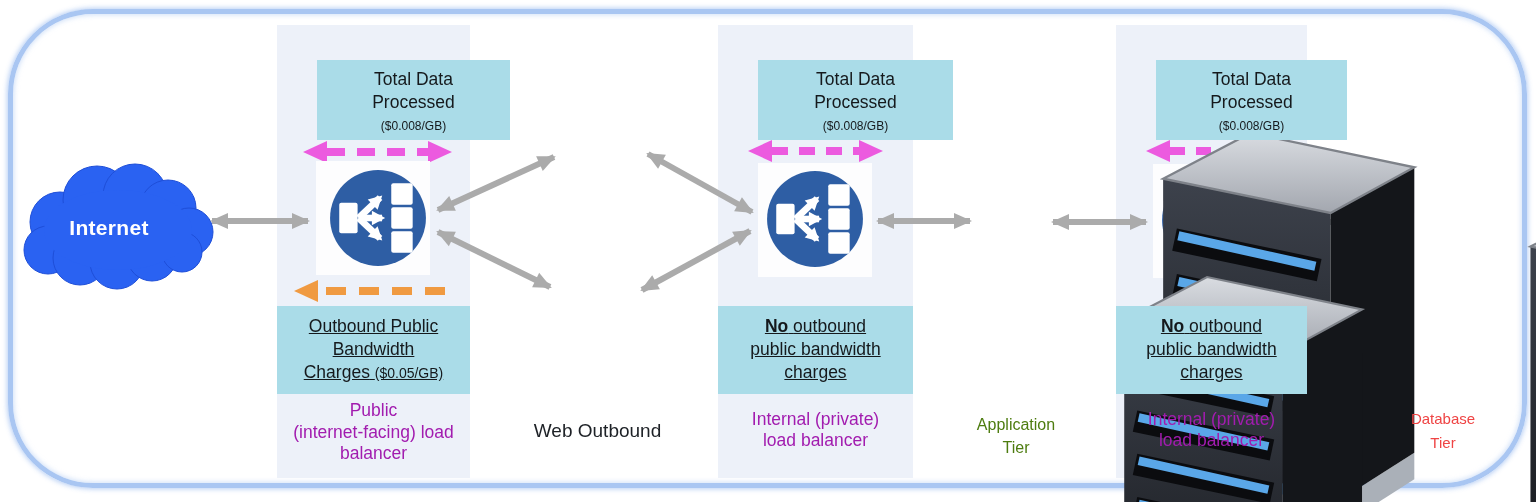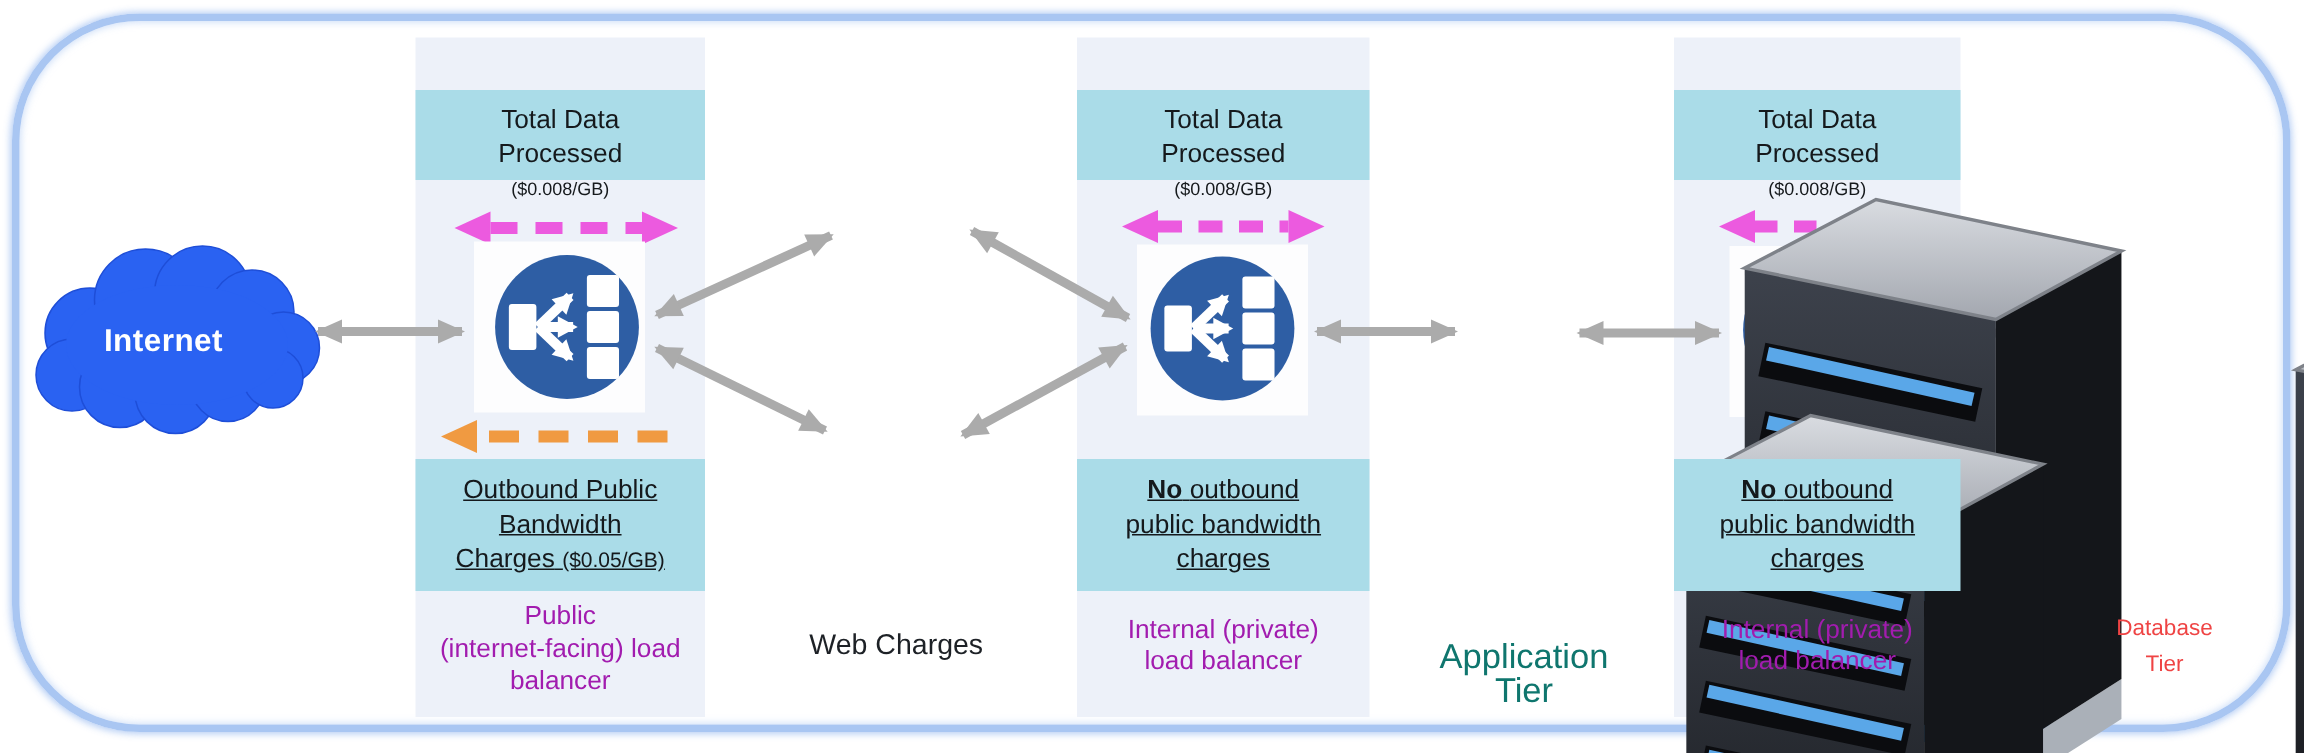--- a/index.html
+++ b/index.html
@@ -10,33 +10,33 @@
          box-shadow:0 0 5px 1px rgba(169,198,242,.85), inset 0 0 5px 1px rgba(169,198,242,.55);}
   .band{position:absolute;top:25px;height:453px;background:#edf1f9;}
   .band.b1{left:277px;width:193px;}
   .band.b2{left:718px;width:195px;}
   .band.b3{left:1116px;width:191px;}
   .art{position:absolute;left:0;top:0;width:1536px;height:502px;}
   .txt{position:absolute;text-align:center;}
   .prel{white-space:pre-line;}
   .cyanbox{position:absolute;background:#aadce8;box-sizing:border-box;text-align:center;
            font-size:17.5px;line-height:23px;color:#15191c;}
-  .topbox{top:60px;height:60px;padding-top:8px;}
+  .topbox{top:60px;height:80px;padding-top:8px;margin-left:40px;}
   .botbox{top:306px;height:88px;padding-top:9px;text-decoration:underline;}
   .cb1{left:277px;width:193px;}
   .cb2{left:718px;width:195px;}
   .cb3{left:1116px;width:191px;}
   .sm{font-size:14px;}
   .sm2{font-size:12px;margin-top:1px;}
   .collabel{top:400px;font-size:17.5px;line-height:21.5px;color:#a21caf;}
   .collabel.two{padding-top:9px;line-height:21px;}
   .internet-label{left:38px;top:216px;width:142px;font-size:21px;font-weight:bold;color:#ffffff;
                   letter-spacing:.3px;}
   .ws-label{left:515px;top:420px;width:165px;font-size:19px;color:#1d2126;}
-  .app-label{left:955px;top:426px;width:122px;font-size:23px;line-height:23px;color:#0f766e;}
+  .app-label{left:955px;top:413px;width:122px;font-size:16px;line-height:23px;color:#4d7c0f;}
   .db-label{left:1382px;top:407px;width:122px;font-size:15px;line-height:24px;color:#ef4444;}
   b{font-weight:bold;}
 </style>
 </head>
 <body>
 
 <div class="canvas">
 
   <div class="frame"></div>
 
@@ -215,19 +215,19 @@
     <div class="sm2">($0.008/GB)</div>
   </div>
   <div class="cyanbox botbox cb3">
     <div><b>No</b> <span class="prel">outbound
 public bandwidth
 charges</span></div>
   </div>
   <div class="txt collabel two cb3 prel">Internal (private)
 load balancer</div>
 
-  <div class="txt ws-label">Web Charges</div>
+  <div class="txt ws-label">Web Outbound</div>
   <div class="txt app-label prel">Application
 Tier</div>
   <div class="txt db-label prel">Database
 Tier</div>
 
 </div>
 
 </body></html>

